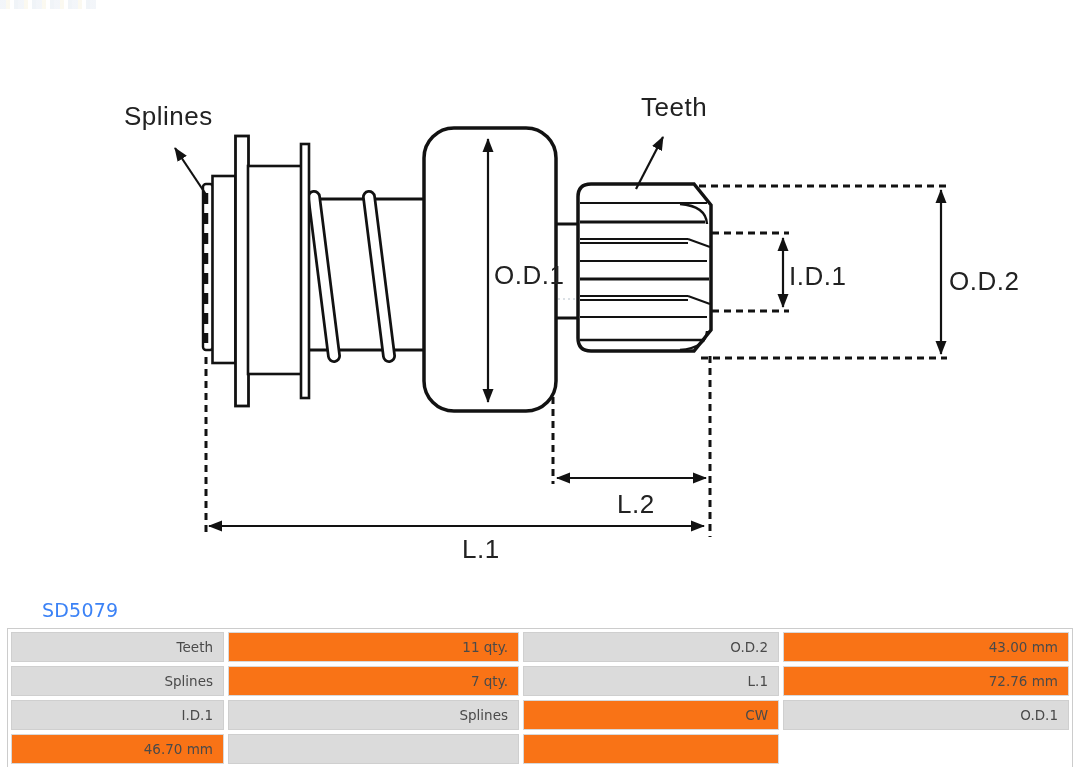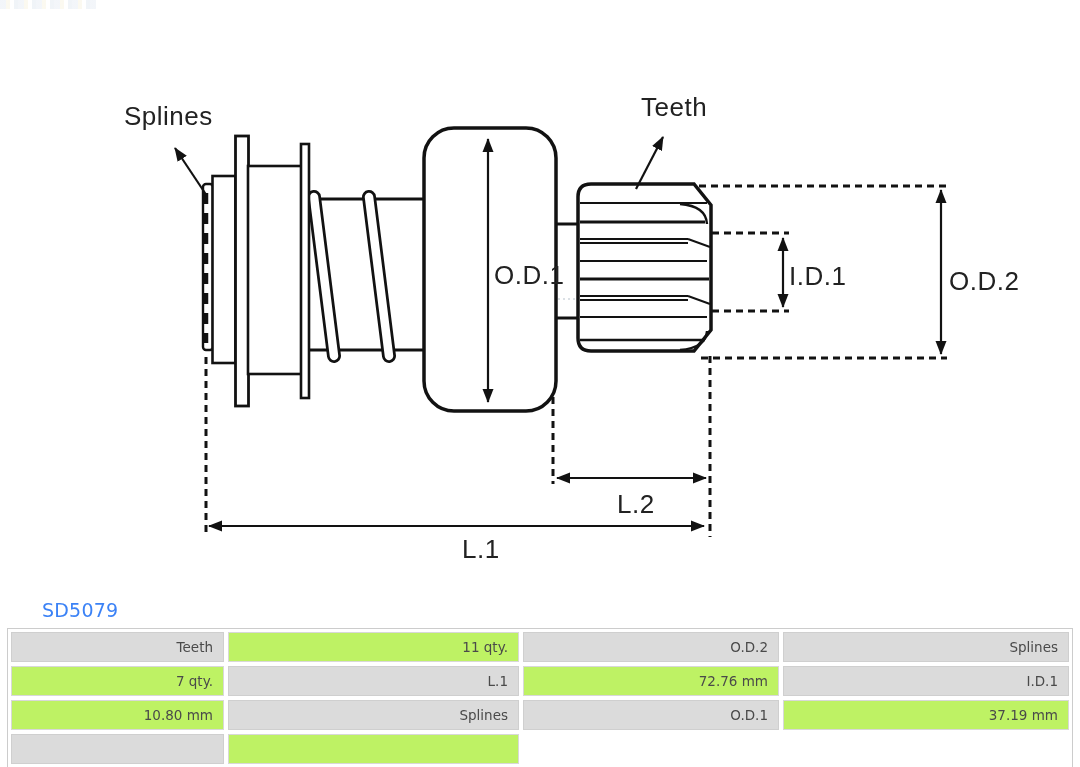--- a/index.html
+++ b/index.html
@@ -41,21 +41,21 @@
     grid-template-columns: 213px 291px 256px 1fr;
     gap: 4px 4px;
   }
   .cell {
     height: 30px; line-height: 29px;
     font-size: 13.5px; color: #4a4a4a;
     text-align: right; padding-right: 10px;
     border: 1px solid #d2d2d2;
   }
   .cell.lab { background: #dbdbdb; border-color: #cfcfcf; }
-  .cell.val { background: #bef264; border-color: #d8d8d8; }
+  .cell.val { background: #f97316; border-color: #d8d8d8; }
 </style>
 </head>
 <body>
 
 <div id="stage">
 
   <div id="artifact"></div>
 
   <svg width="1080" height="585" viewBox="0 0 1080 585">
     <defs>
@@ -152,29 +152,30 @@
       <text class="dlab" x="462" y="558">L.1</text>
     </g>
   </svg>
 
   <div id="part-number">SD5079</div>
 
   <div id="spec-table">
     <div class="cell lab">Teeth</div>
     <div class="cell val">11 qty.</div>
     <div class="cell lab">O.D.2</div>
+    <div class="cell val">43.00 mm</div>
 
     <div class="cell lab">Splines</div>
     <div class="cell val">7 qty.</div>
     <div class="cell lab">L.1</div>
     <div class="cell val">72.76 mm</div>
 
     <div class="cell lab">I.D.1</div>
-    <div class="cell val">10.80 mm</div>
     <div class="cell lab">Splines</div>
+    <div class="cell val">CW</div>
 
     <div class="cell lab">O.D.1</div>
-    <div class="cell val">37.19 mm</div>
+    <div class="cell val">46.70 mm</div>
     <div class="cell lab"></div>
     <div class="cell val"></div>
   </div>
 
 </div>
 
 </body></html>

